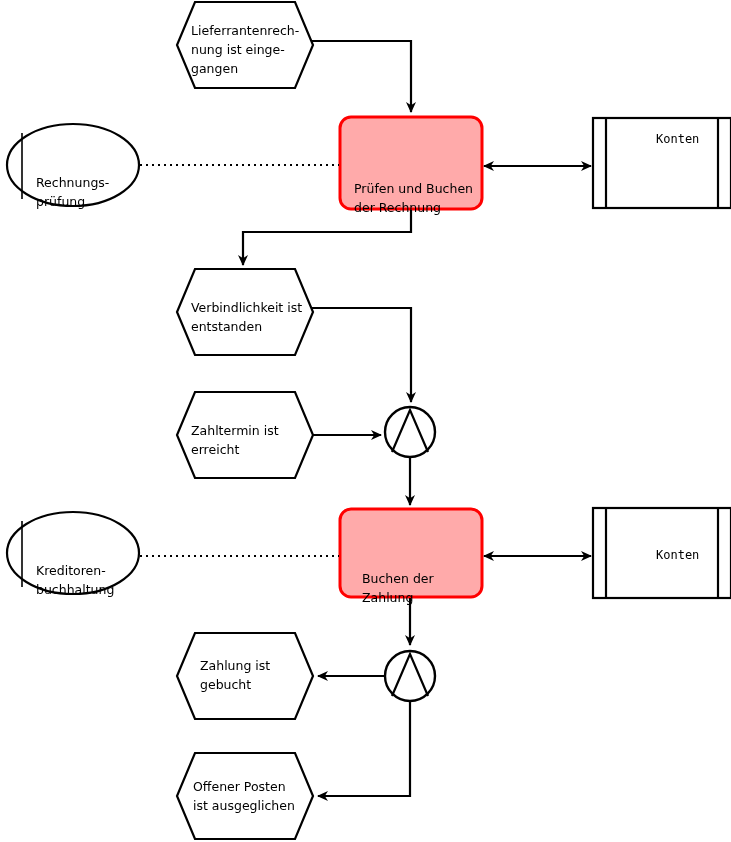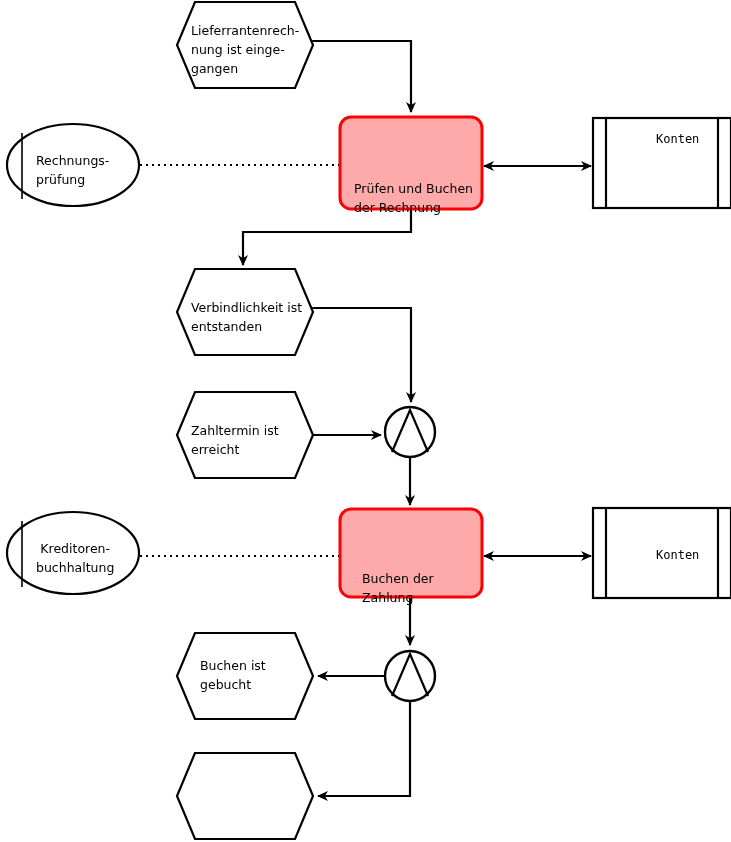--- a/index.html
+++ b/index.html
@@ -72,21 +72,21 @@
   .label {
     position: absolute;
     color: #000000;
     font-size: 12.5px;
     line-height: 19px;
     white-space: pre;
     pointer-events: none;
   }
   .label-event   { font-family: "DejaVu Sans", sans-serif; }
   .label-function{ font-family: "DejaVu Sans", sans-serif; margin-top: 26px; }
-  .label-org     { font-family: "DejaVu Sans", sans-serif; }
+  .label-org     { font-family: "DejaVu Sans", sans-serif; margin-top: 22px; }
   .label-store   { font-family: "DejaVu Sans Mono", monospace; font-size: 12px; padding-left: 43px; }
 </style>
 </head>
 <body>
 
 <div id="epc-canvas">
 
   <svg class="diagram" viewBox="0 0 731 842">
     <defs>
       <marker id="arrow" markerWidth="12" markerHeight="12" refX="10" refY="5" orient="auto" markerUnits="userSpaceOnUse">
@@ -170,22 +170,24 @@
 
   <div class="label label-event" style="left:191px; top:298px;">Verbindlichkeit ist
 entstanden</div>
 
   <div class="label label-event" style="left:191px; top:421px;">Zahltermin ist
 erreicht</div>
 
   <div class="label label-function" style="left:362px; top:543px;">Buchen der
 Zahlung</div>
 
-  <div class="label label-org" style="left:36px; top:539px;text-align:center;">Kreditoren-
+  <div class="label label-org" style="left:36px; top:539px;">Kreditoren-
 buchhaltung</div>
 
   <div class="label label-store" style="left:613px; top:546px;">Konten</div>
 
-  <div class="label label-event" style="left:200px; top:656px;">Buchen ist
+  <div class="label label-event" style="left:200px; top:656px;">Zahlung ist
 gebucht</div>
 
+  <div class="label label-event" style="left:193px; top:777px;">Offener Posten
+ist ausgeglichen</div>
 
 </div>
 
 </body></html>

